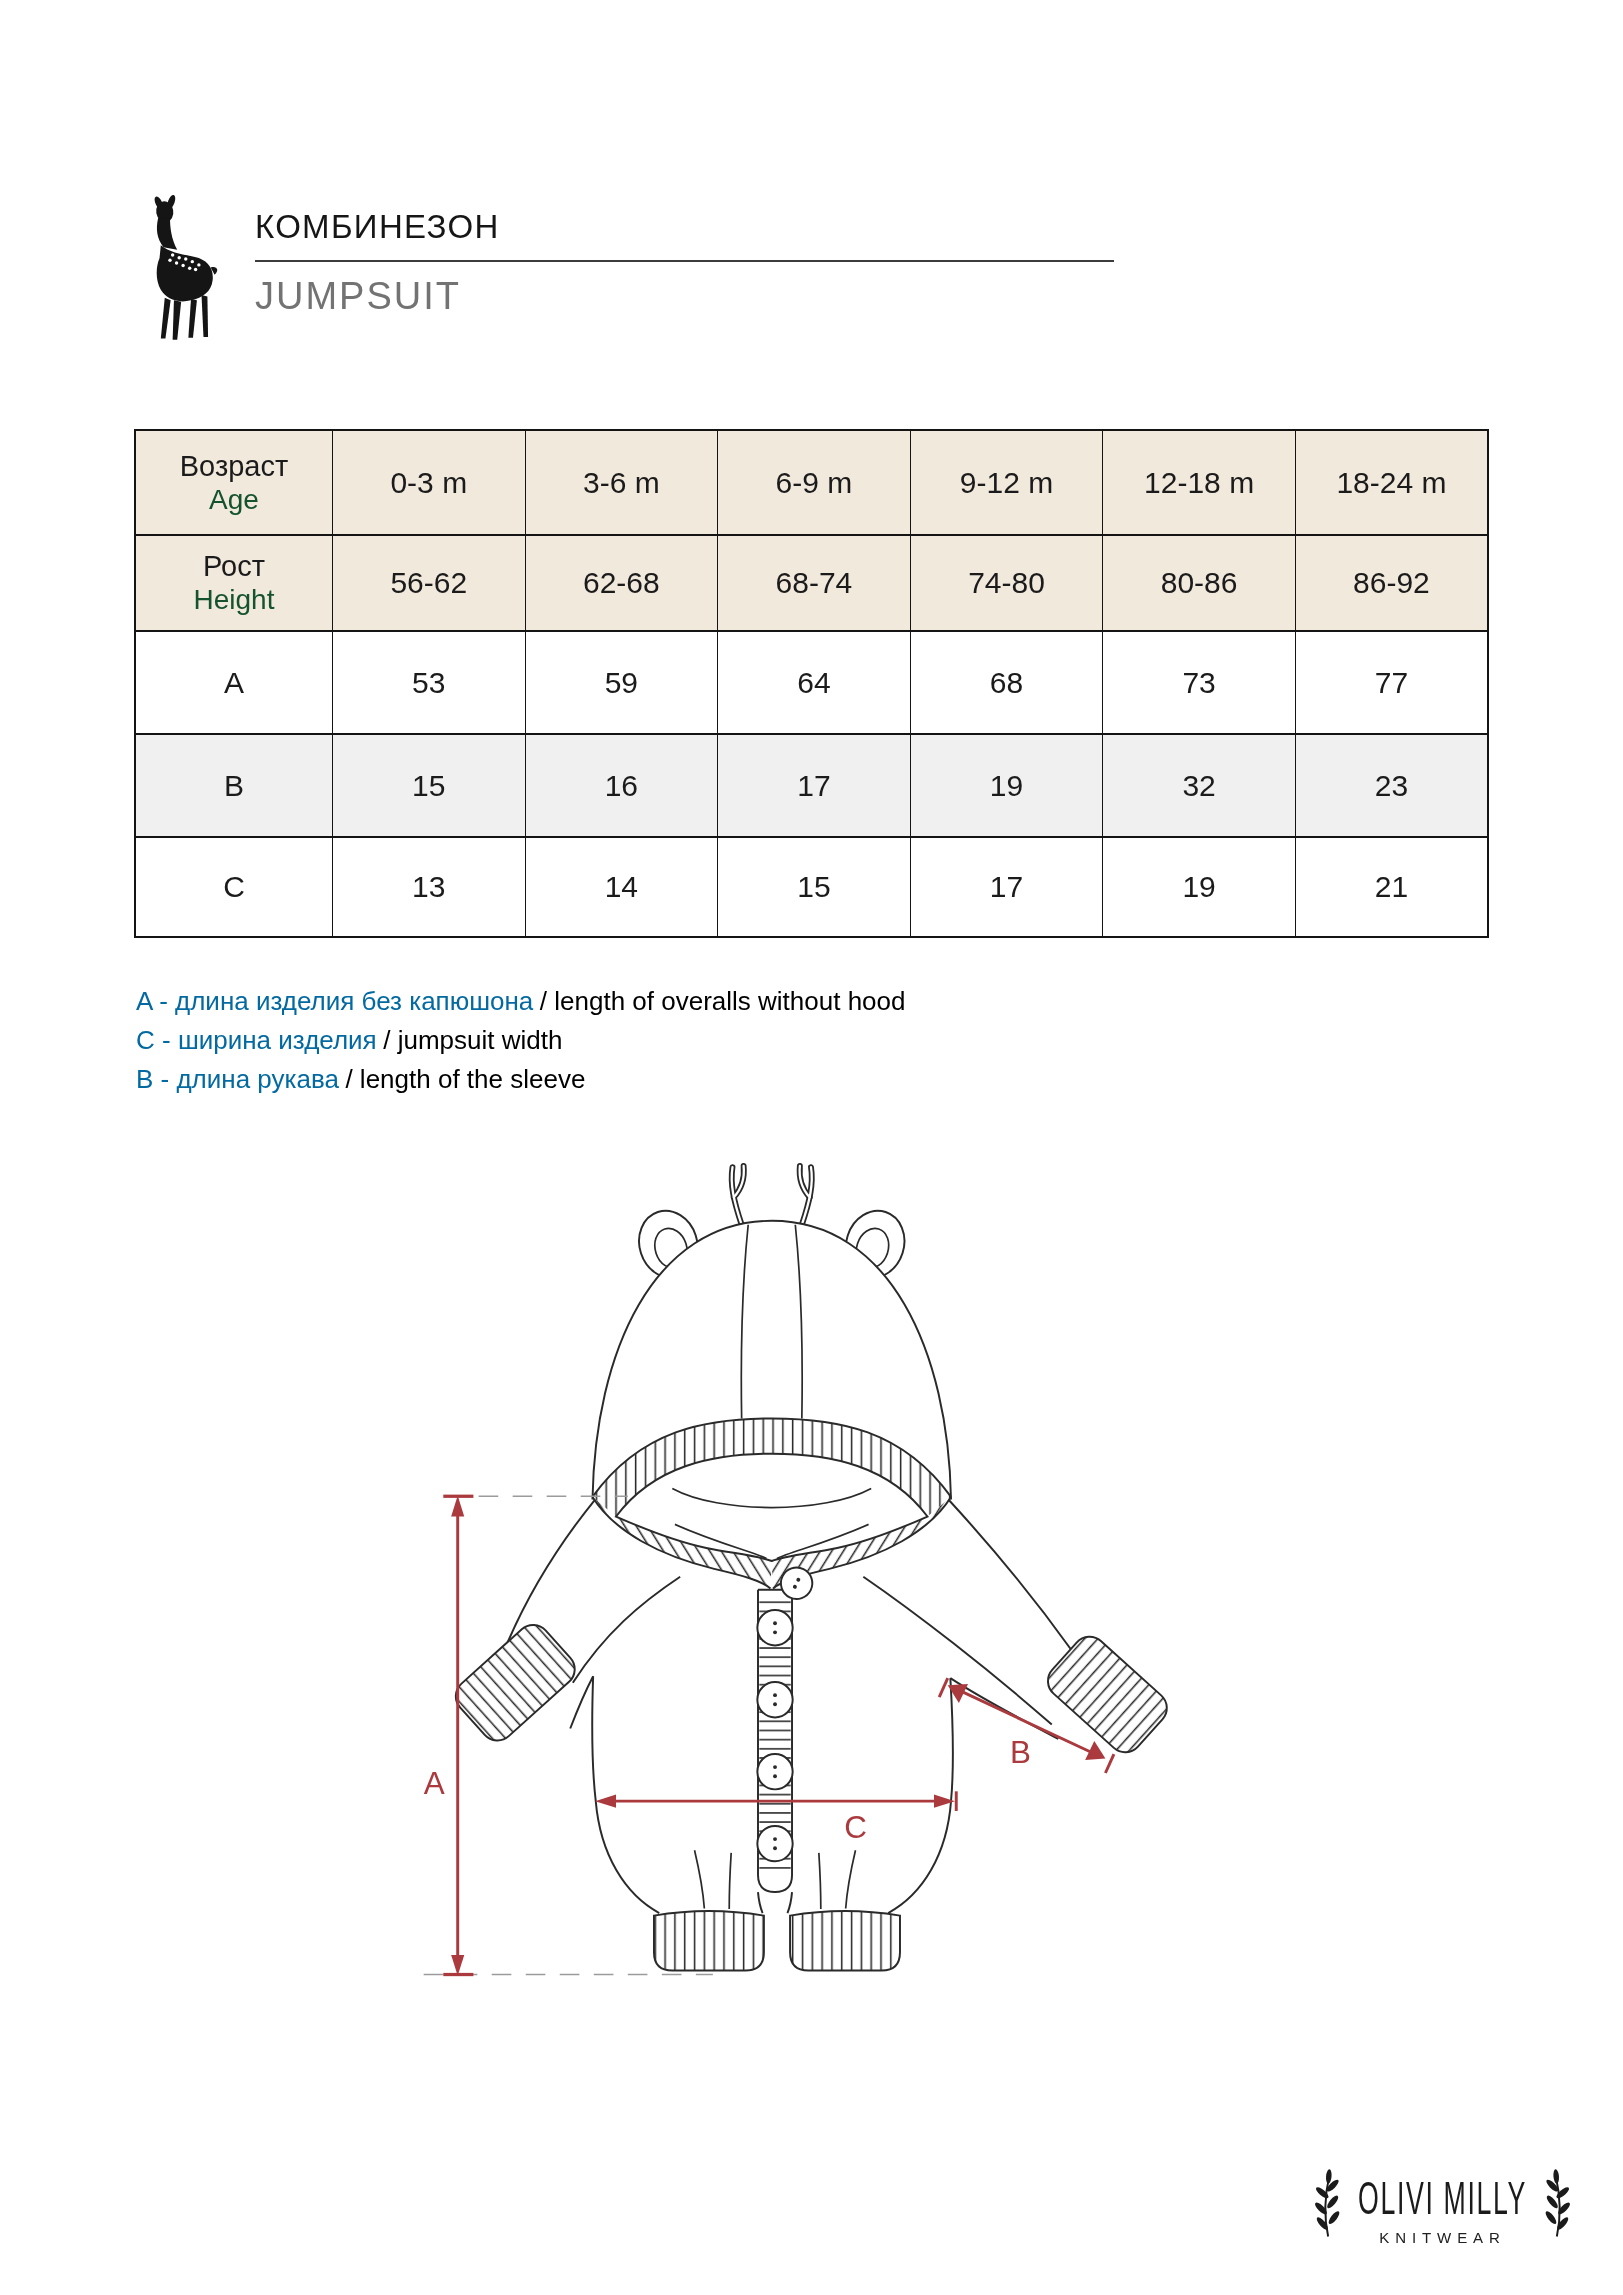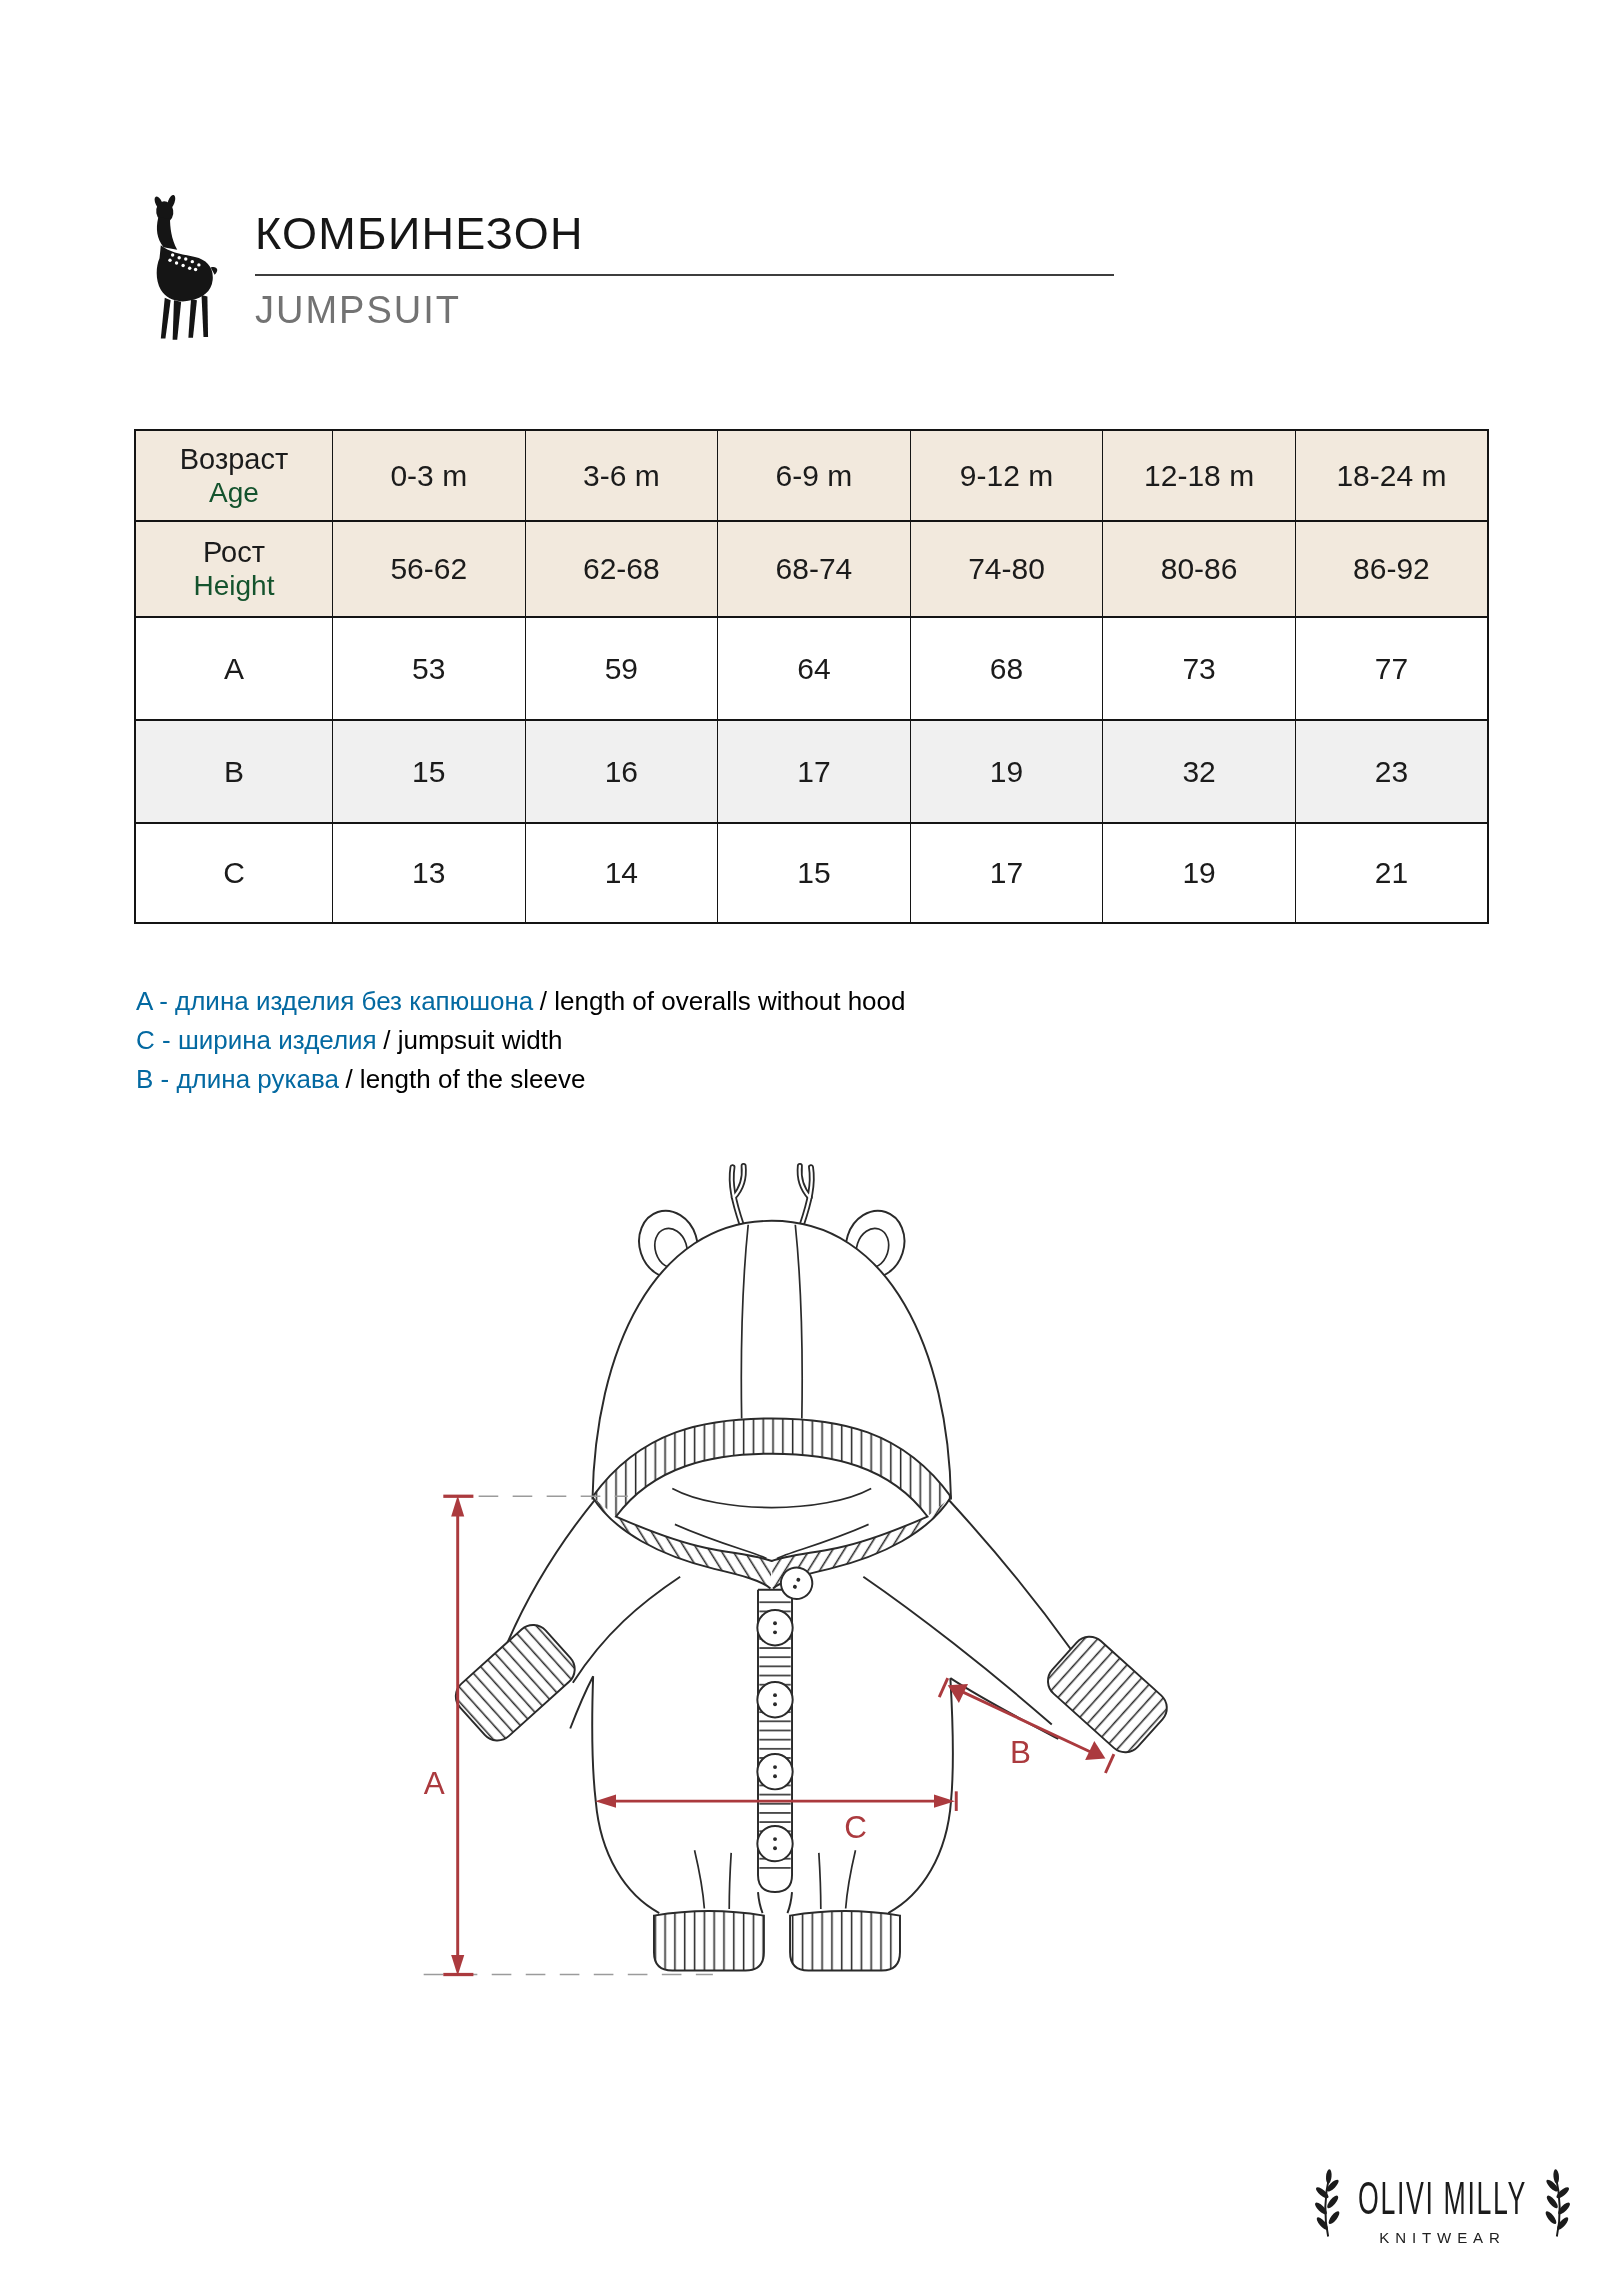--- a/index.html
+++ b/index.html
@@ -3,33 +3,33 @@
 <meta charset="utf-8">
 <style>
   html,body{margin:0;padding:0;background:#e8e8e8;}
   .page{
     position:relative;width:1623px;height:2295px;background:#ffffff;
     font-family:"Liberation Sans",sans-serif;color:#1b1b1b;overflow:hidden;margin:0 auto;
   }
   
   .deer{position:absolute;left:128px;top:194px;}
   .title-wrap{position:absolute;left:255px;top:208px;width:859px;}
-  .title-ru{font-size:45px;letter-spacing:1.3px;font-weight:400;color:#161616;}
+  .title-ru{font-size:33px;letter-spacing:1.3px;font-weight:400;color:#161616;}
   .title-rule{margin-top:14.4px;border-top:2px solid #3d3d3d;width:859px;}
   .title-en{margin-top:13px;font-size:38px;letter-spacing:2px;color:#737373;font-weight:400;}
   
   .size-table-wrap{position:absolute;left:134px;top:429px;}
   table.size{border-collapse:collapse;table-layout:fixed;width:1355px;background:#fff;}
   table.size td{
     border:1.3px solid #141414;border-top-width:2px;border-bottom-width:2px;
     text-align:center;vertical-align:middle;padding:0;font-size:30px;color:#1b1b1b;
   }
   table.size{border:2px solid #141414;}
   td.lbl{width:196px;}
-  .row-hdr{background:#f2e9dd;height:91px;}
+  .row-hdr{background:#f2e9dd;height:105px;}
   .row-hgt{background:#f2e9dd;height:96px;}
   .row-a{background:#ffffff;height:103px;}
   .row-b{background:#f0f0f0;height:103px;}
   .row-c{background:#ffffff;height:100px;}
   .cell-2line .ru{display:block;font-size:29px;color:#1b1b1b;line-height:34px;}
   .cell-2line .en{display:block;font-size:28px;color:#14532d;line-height:34px;}
   
   .legend{position:absolute;left:136px;top:982px;font-size:26px;}
   .legend .line{line-height:39px;white-space:nowrap;}
   .legend .black{color:#0369a1;}

